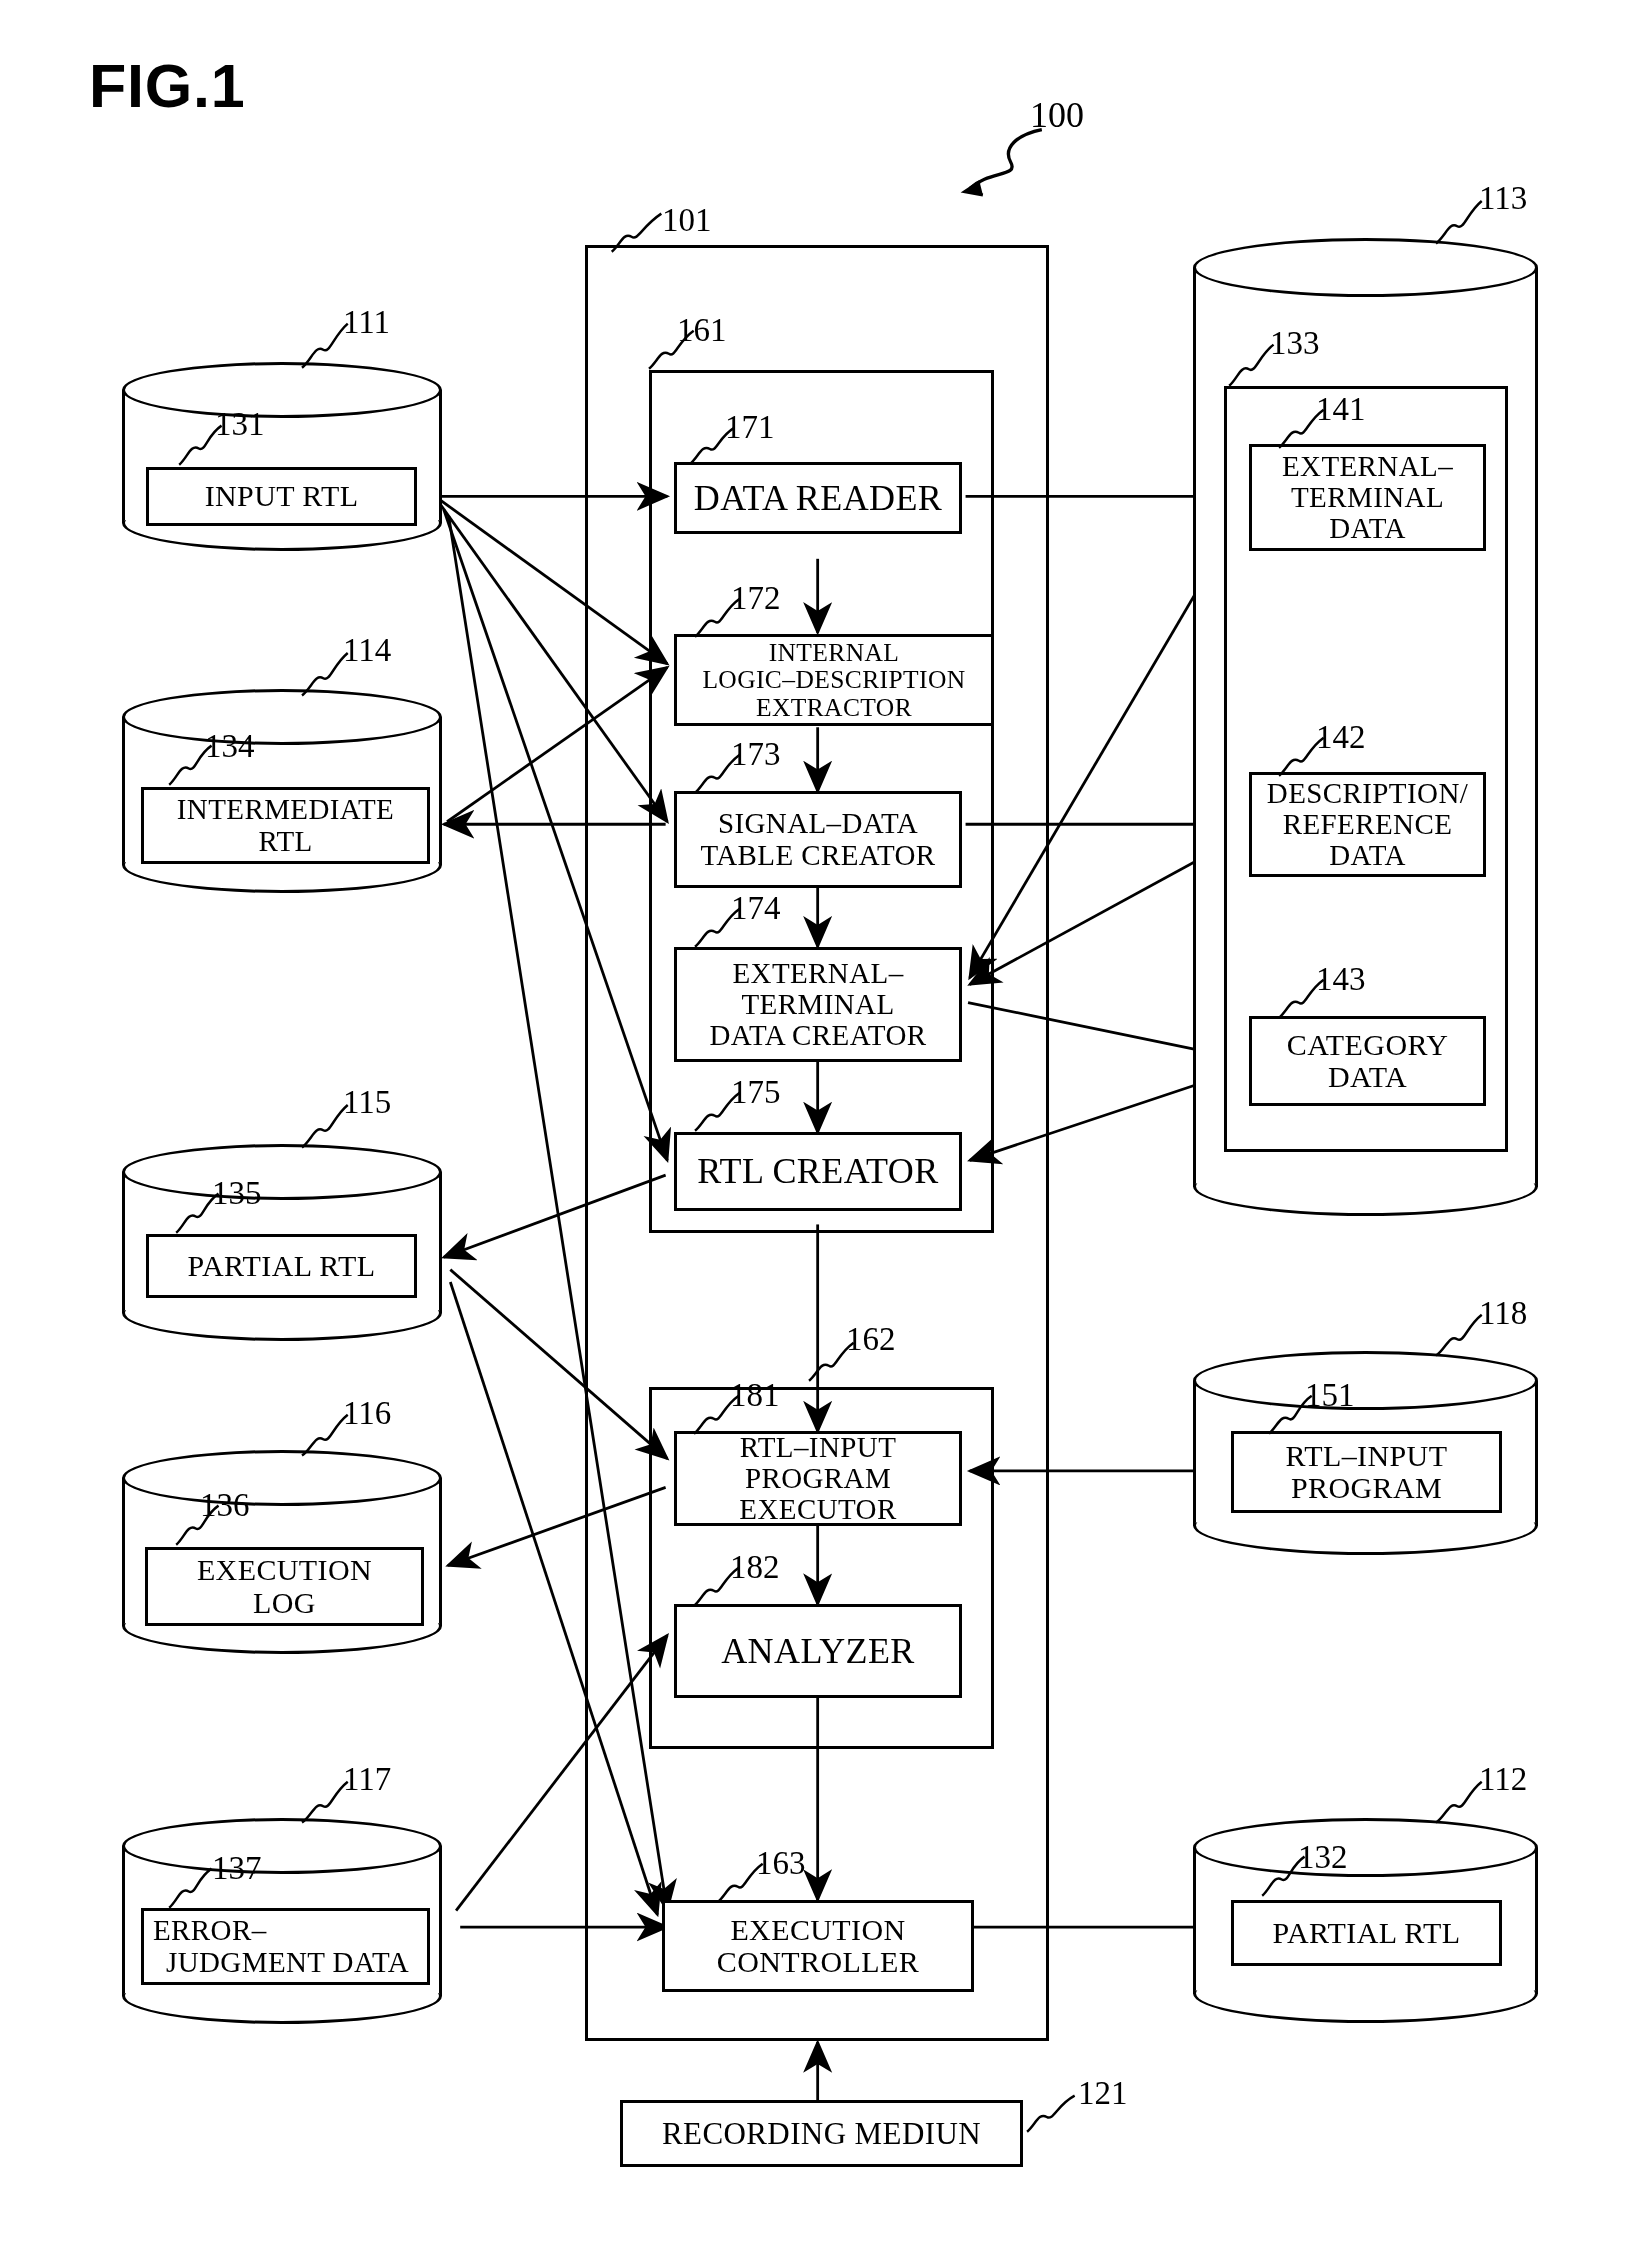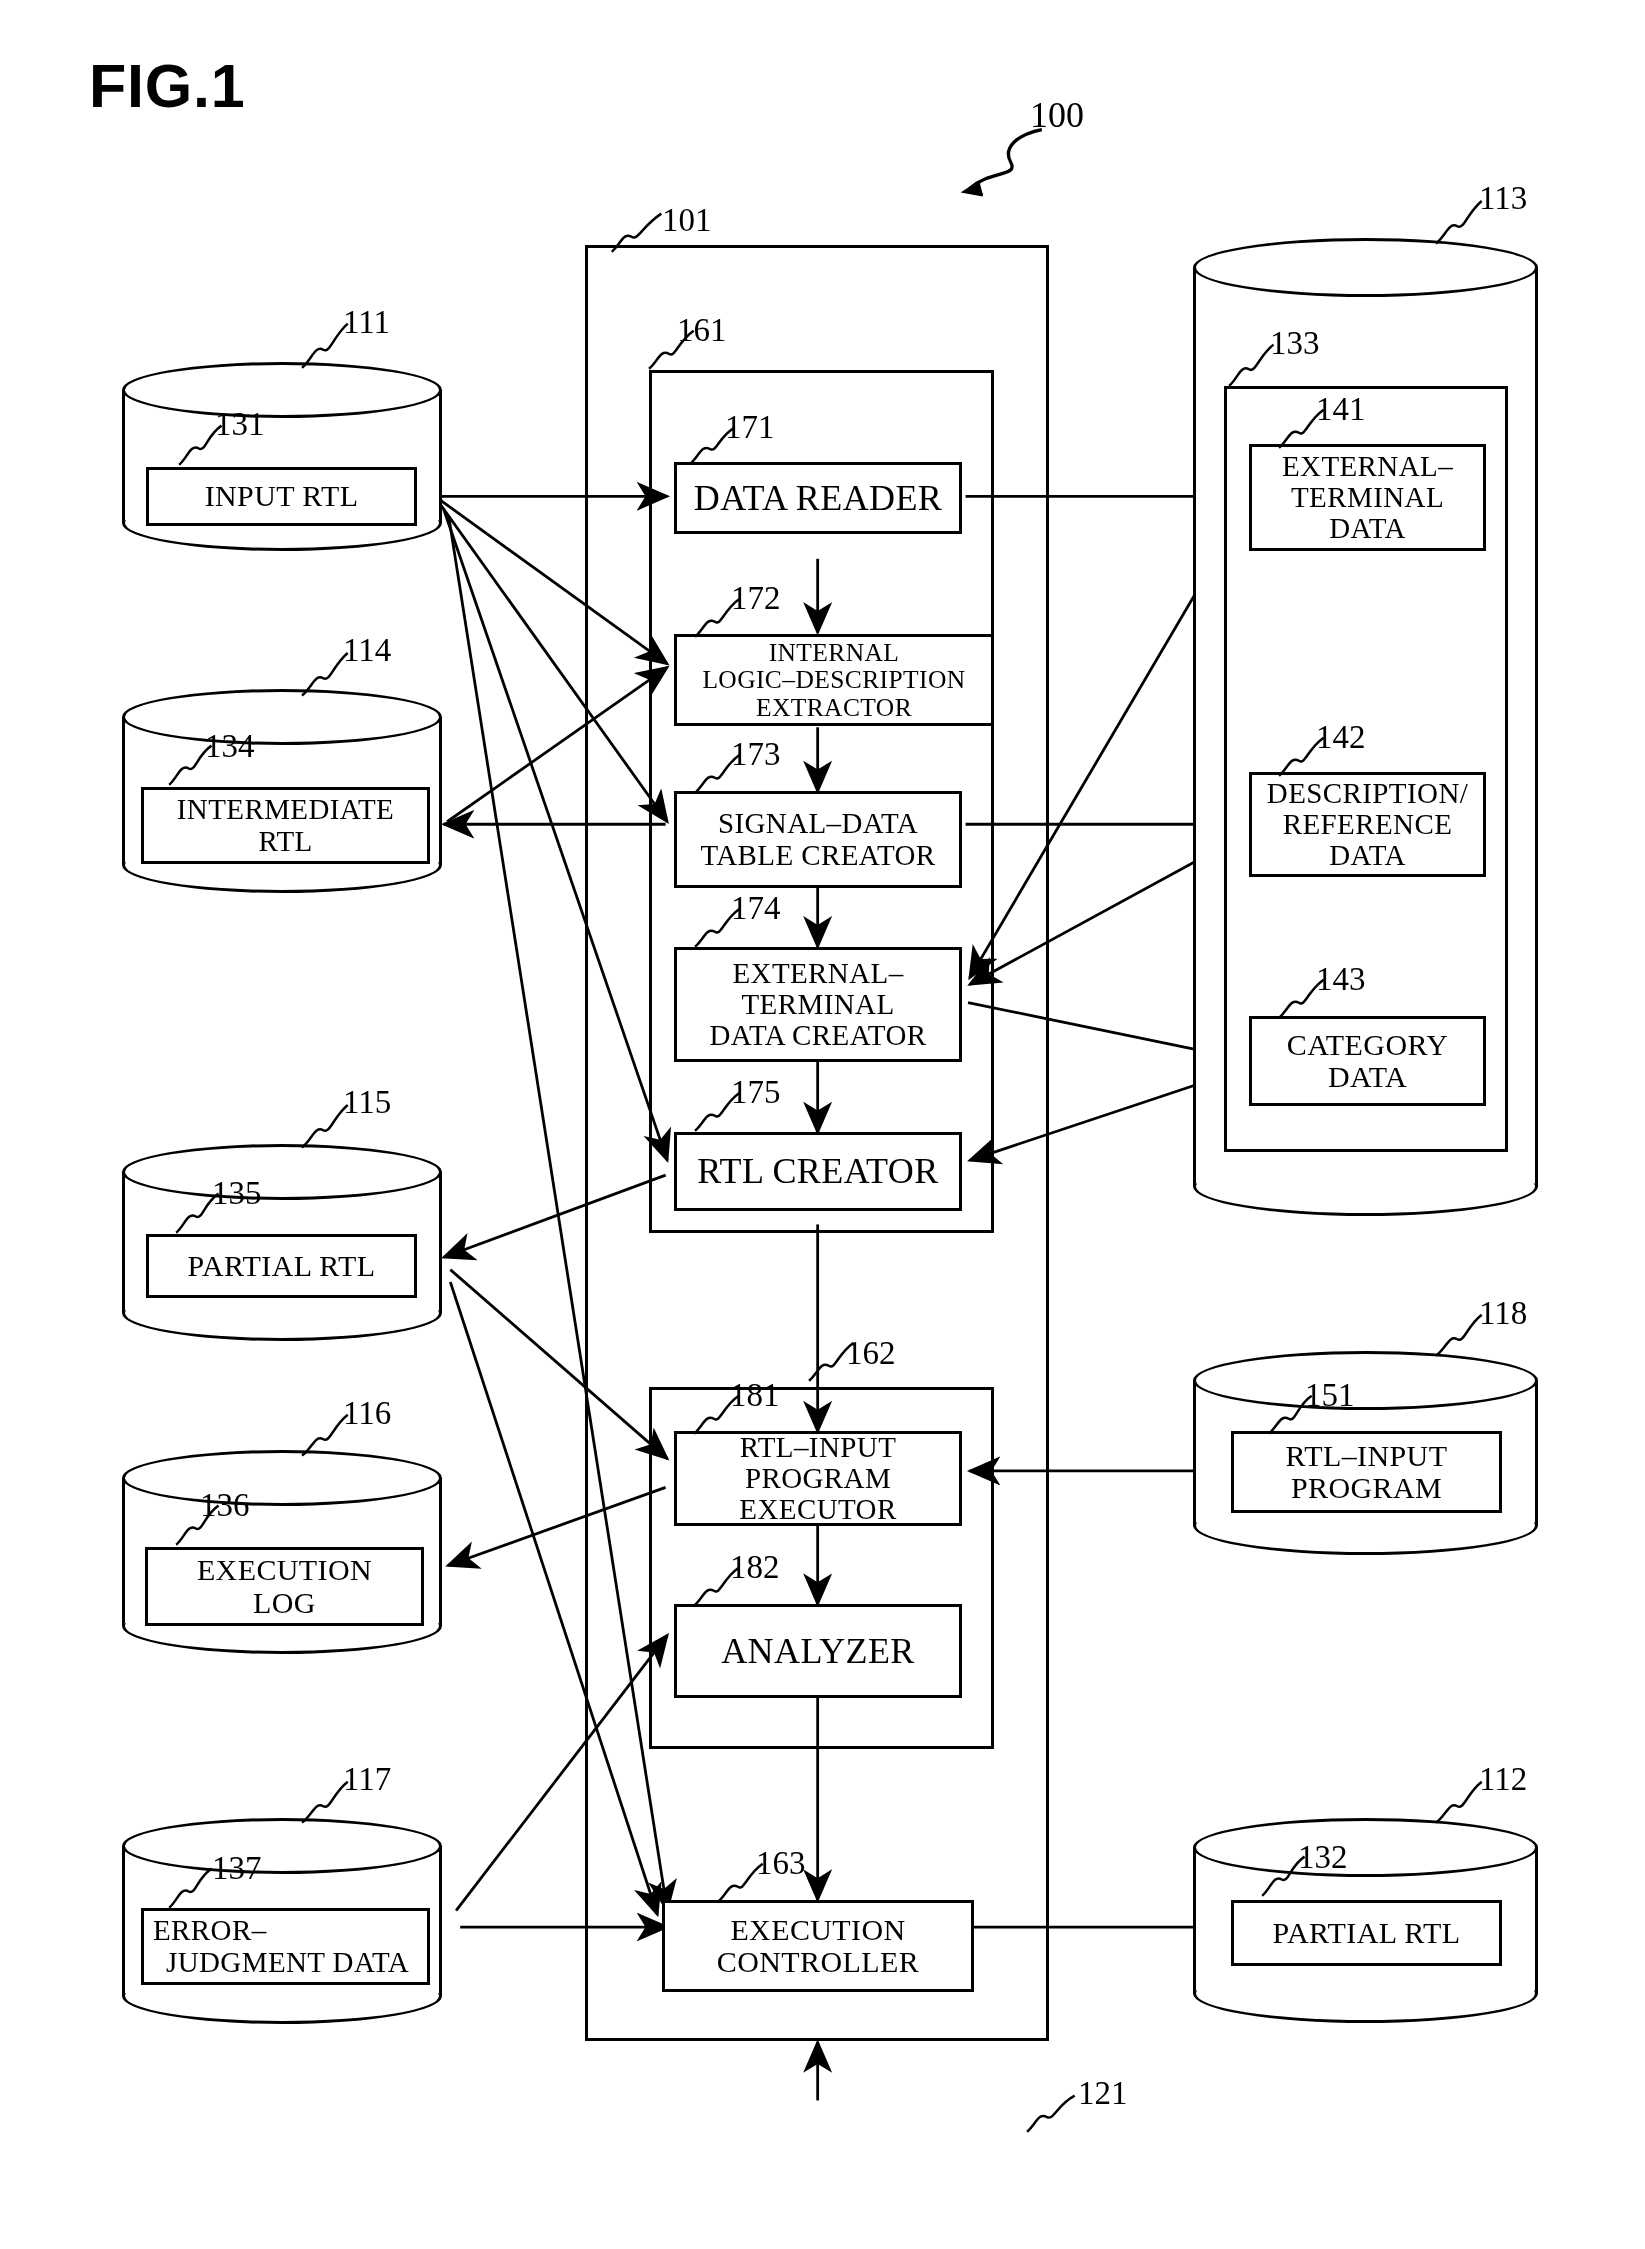--- a/index.html
+++ b/index.html
@@ -156,21 +156,21 @@
 
   <div class="box" style="left:674px;top:1132px;width:288px;height:79px;">
     <span>RTL CREATOR</span>
   </div>
   <div class="ref" style="left:731px;top:1076px;">175</div>
   <svg style="position:absolute;left:695px;top:1091px;width:48px;height:43px;overflow:visible;" viewBox="0 0 58 52" width="48" height="43">
     <path d="M0,48 C10,40 14,24 24,30 C32,35 34,16 54,2" stroke="#000" stroke-width="3" fill="none"></path>
   </svg>
 
   <div class="frame" style="left:649px;top:1387px;width:345px;height:362px;"></div>
-  <div class="ref" style="left:846px;top:1323px;margin-top:14px;">162</div>
+  <div class="ref" style="left:846px;top:1323px;">162</div>
   <svg style="position:absolute;left:809px;top:1341px;width:48px;height:43px;overflow:visible;" viewBox="0 0 58 52" width="48" height="43">
     <path d="M0,48 C10,40 14,24 24,30 C32,35 34,16 54,2" stroke="#000" stroke-width="3" fill="none"></path>
   </svg>
 
   <div class="box" style="left:674px;top:1431px;width:288px;height:95px;flex-direction:column;font-size:29px;">
     <span>RTL–INPUT</span>
     <span>PROGRAM</span>
     <span>EXECUTOR</span>
   </div>
   <div class="ref" style="left:730px;top:1379px;">181</div>
@@ -188,20 +188,23 @@
 
   <div class="box" style="left:662px;top:1900px;width:312px;height:92px;flex-direction:column;font-size:30px;">
     <span>EXECUTION</span>
     <span>CONTROLLER</span>
   </div>
   <div class="ref" style="left:756px;top:1847px;">163</div>
   <svg style="position:absolute;left:718px;top:1862px;width:48px;height:43px;overflow:visible;" viewBox="0 0 58 52" width="48" height="43">
     <path d="M0,48 C10,40 14,24 24,30 C32,35 34,16 54,2" stroke="#000" stroke-width="3" fill="none"></path>
   </svg>
 
+  <div class="box" style="left:620px;top:2100px;width:403px;height:67px;font-size:31px;">
+    <span>RECORDING MEDIUN</span>
+  </div>
   <div class="ref" style="left:1078px;top:2077px;">121</div>
   <svg style="position:absolute;left:1027px;top:2094px;width:51px;height:41px;overflow:visible;" viewBox="0 0 62 50" width="51" height="41">
     <path d="M0,46 C10,38 14,22 24,28 C32,33 36,14 58,2" stroke="#000" stroke-width="3" fill="none"></path>
   </svg>
 
   <div class="cyl" style="left:122px;top:362px;width:320px;height:189px;">
     <div class="body" style="top:28px;height:133px;"></div>
     <div class="top" style="top:0;width:320px;height:56px;"></div>
     <div class="bot" style="top:133px;width:320px;height:56px;"></div>
   </div>

